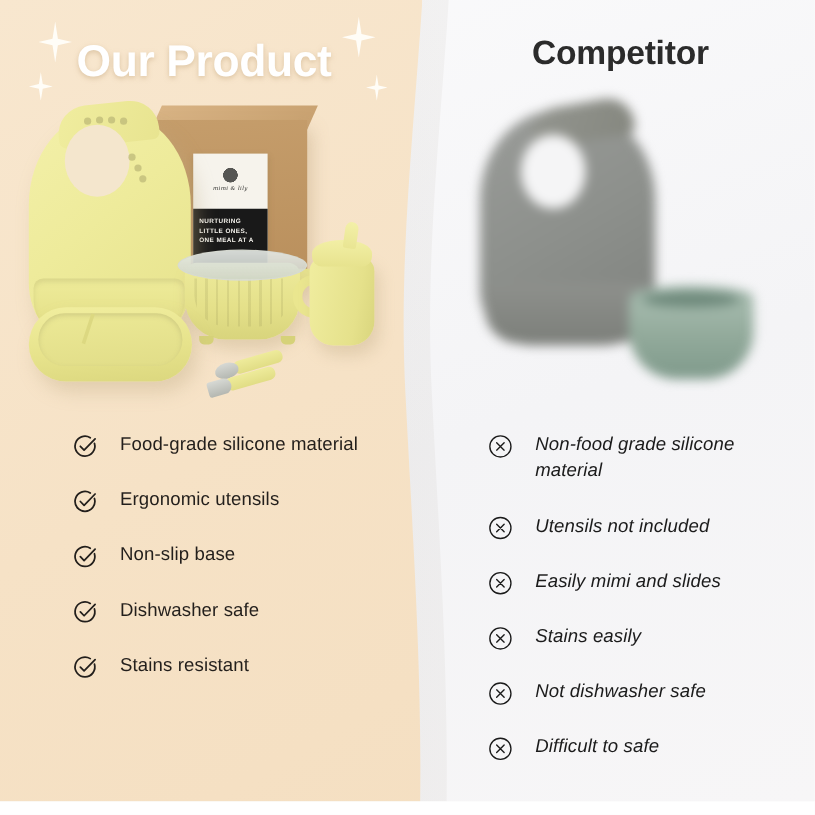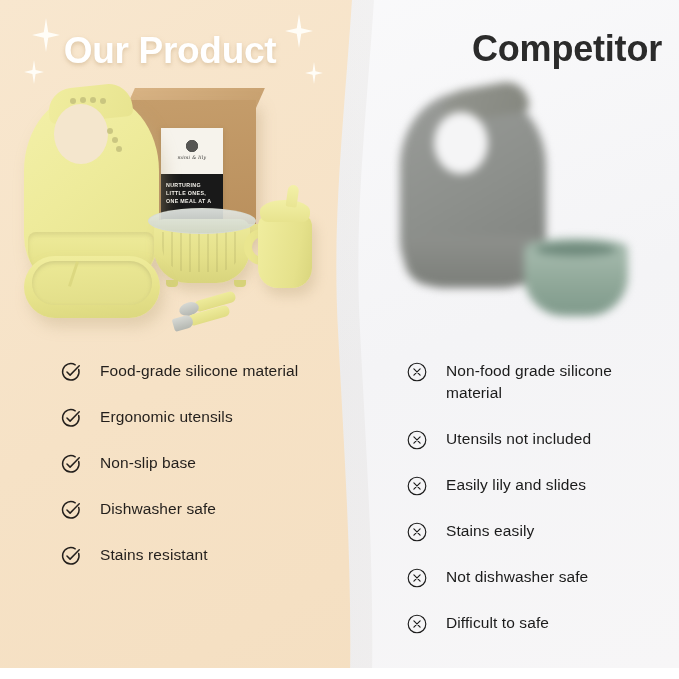--- a/index.html
+++ b/index.html
@@ -51,22 +51,22 @@
     font-size: 37px;
     font-weight: bold;
     color: #ffffff;
     letter-spacing: -0.3px;
     text-shadow: 0 2px 4px rgba(196,168,128,0.55);
   }
   .title-right {
     position: absolute;
     left: 372px; top: 28px;
     width: 290px;
-    text-align: right;
-    font-size: 36px;
+    text-align: center;
+    font-size: 28px;
     font-weight: bold;
     color: #2b2b2b;
     letter-spacing: -0.2px;
   }
 
   
   .sparkle {
     position: absolute;
     background: #fffdf7;
     -webkit-clip-path: polygon(50% 0%, 58% 42%, 100% 50%, 58% 58%, 50% 100%, 42% 58%, 0% 50%, 42% 42%);
@@ -337,21 +337,21 @@
     margin-top: 1px;
   }
   .feat-text {
     margin-left: 18px;
     font-size: 15.5px;
     line-height: 1.45;
     color: #231f1c;
     letter-spacing: .1px;
   }
   .list-right .feat-text { color: #1b1b1b; }
-  .list-right .feat { margin-bottom: 23px; }
+  .list-right .feat { margin-bottom: 23px; font-style: italic; }
 </style>
 </head>
 <body>
 
 <div class="canvas">
 
   <div class="panel-right"></div>
   <div class="panel-left"></div>
   <div class="divider-shadow"></div>
 
@@ -500,21 +500,21 @@
       <span class="feat-text">Utensils not included</span>
     </div>
 
     <div class="feat">
       <span class="feat-icon">
         <svg viewBox="0 0 24 24" width="22" height="22" fill="none" stroke="#1b1b1b" stroke-width="1.25" stroke-linecap="round">
           <circle cx="12" cy="12" r="9.6"></circle>
           <path d="M8.6 8.6 L15.4 15.4 M15.4 8.6 L8.6 15.4"></path>
         </svg>
       </span>
-      <span class="feat-text">Easily lily and slides</span>
+      <span class="feat-text">Easily mimi and slides</span>
     </div>
 
     <div class="feat">
       <span class="feat-icon">
         <svg viewBox="0 0 24 24" width="22" height="22" fill="none" stroke="#1b1b1b" stroke-width="1.25" stroke-linecap="round">
           <circle cx="12" cy="12" r="9.6"></circle>
           <path d="M8.6 8.6 L15.4 15.4 M15.4 8.6 L8.6 15.4"></path>
         </svg>
       </span>
       <span class="feat-text">Stains easily</span>

